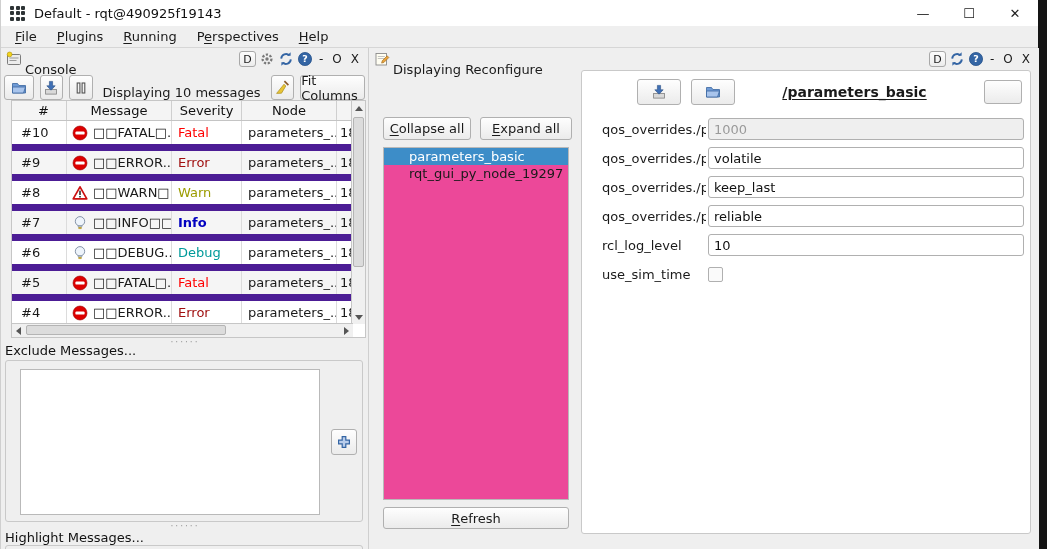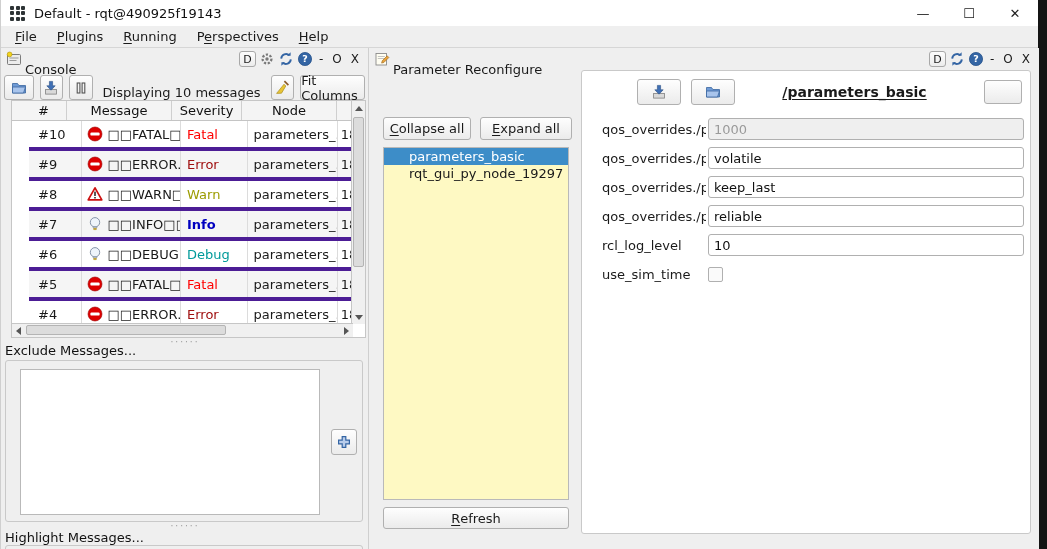--- a/index.html
+++ b/index.html
@@ -41,21 +41,21 @@
   .console-toolbar { height:30px; display:flex; align-items:flex-end; padding:0 3px; gap:6px; }
   .console-toolbar .tbtn { height:25px; }
   .tbtn-ico { width:34px; } .tbtn-sm { width:27px; }
   .toolbar-status { font-size:13px; padding:0 4px; white-space:nowrap; }
   .fit-btn { width:75px; height:25px; }
 
   .console-table { position:absolute; left:10px; top:52px; width:355px; height:238px; background:#fff; border:1px solid #c6c6c6; }
   .tbl-head { display:flex; height:20px; background:#f4f4f4; border-bottom:1px solid #c4c4c4; }
   .tbl-head .hc { border-right:1px solid #cfcfcf; display:flex; align-items:center; justify-content:center; font-size:13px; color:#111; }
   .rows-viewport { position:absolute; left:0; top:20px; width:341px; height:203px; overflow:hidden; }
-  .trow { display:flex; height:30px; border-bottom:4px solid #4c1d95; background:#fff;margin-left:17px; }
+  .trow { display:flex; height:30px; border-bottom:7px solid #4c1d95; background:#fff; }
   .trow.alt { background:#f5f5f5; }
   .trow .tc { border-right:1px solid #dcdcdc; display:flex; align-items:center; overflow:hidden; white-space:nowrap; font-size:13px; }
   .c-num { width:55px; padding-left:9px; }
   .c-msg { width:105px; padding-left:5px; gap:5px; }
   .c-sev { width:70px; padding-left:6px; }
   .c-node { width:95px; padding-left:6px; }
   .c-time { width:16px; padding-left:3px; }
   .row-ico { width:16px; height:16px; flex:0 0 auto; }
 
   .vscroll { position:absolute; right:0; top:0; width:14px; height:223px; background:#f0f0f0; border-left:1px solid #c6c6c6; }
@@ -82,21 +82,21 @@
   .param-dock { position:absolute; left:368px; top:48px; width:670px; height:501px; background:#efefef; }
   .param-body { position:absolute; left:0; top:22px; width:100%; height:479px; }
 
   .param-left { position:absolute; left:12px; top:0; width:192px; height:100%; }
   .filter-row { position:absolute; left:2px; top:14px; display:flex; align-items:center; }
   .filter-row label { width:66px; font-size:13px; }
   .filter-input { width:106px; height:23px; }
   .ce-row { position:absolute; left:2px; top:47px; display:flex; gap:9px; }
   .ce-row .qbtn { height:23px; }
   .btn-collapse { width:88px; } .btn-expand { width:92px; }
-  .node-tree { position:absolute; left:2px; top:77px; width:186px; height:353px; background:#fef9c3; border:1px solid #b9b9b9; overflow:hidden; }
+  .node-tree { position:absolute; left:2px; top:77px; width:186px; height:353px; background:#ec4899; border:1px solid #b9b9b9; overflow:hidden; }
   .tree-item { height:17px; line-height:17px; padding-left:25px; font-size:13px; white-space:nowrap; }
   .tree-item.selected { background:#3d8dc8; color:#fff; }
   .refresh-btn { position:absolute; left:2px; top:437px; width:186px; height:22px; }
 
   .param-right { position:absolute; left:212px; top:0px; width:450px; height:464px; background:#fff; }
   .pr-header { display:flex; align-items:center; padding:8px 8px 0 11px; }
   .pr-iconbtn { width:44px; height:26px; }
   .pr-iconbtn + .pr-iconbtn { margin-left:10px; }
   .pr-title { flex:1; text-align:center; font-weight:bold; font-size:14px; text-decoration:underline; text-underline-offset:2px; margin-right:10px; }
   .pr-closebtn { width:38px; height:24px; }
@@ -383,21 +383,21 @@
     <div class="splitter splitter-2">······</div>
     <div class="sec-label label-highlight" style="position:absolute;width:100%">Highlight Messages...</div>
     <div class="groupbox highlight-box"></div>
   </div>
 
   <div class="param-dock">
     <div class="dock-titlebar">
       <svg class="tb-ico" viewBox="0 0 16 16">
           <use href="#i-notepad"></use>
         </svg>
-      <span class="dock-title-text">Parameter Reconfigure</span>
+      <span class="dock-title-text">Displaying Reconfigure</span>
       <div class="dock-dbtn">D</div>
       <svg class="tb-ico" viewBox="0 0 16 16">
           <use href="#i-refresh"></use>
         </svg>
       <svg class="tb-ico" viewBox="0 0 16 16">
           <use href="#i-help"></use>
         </svg>
       <span class="dock-glyph">-</span>
       <span class="dock-glyph">O</span>
       <span class="dock-glyph">X</span>

